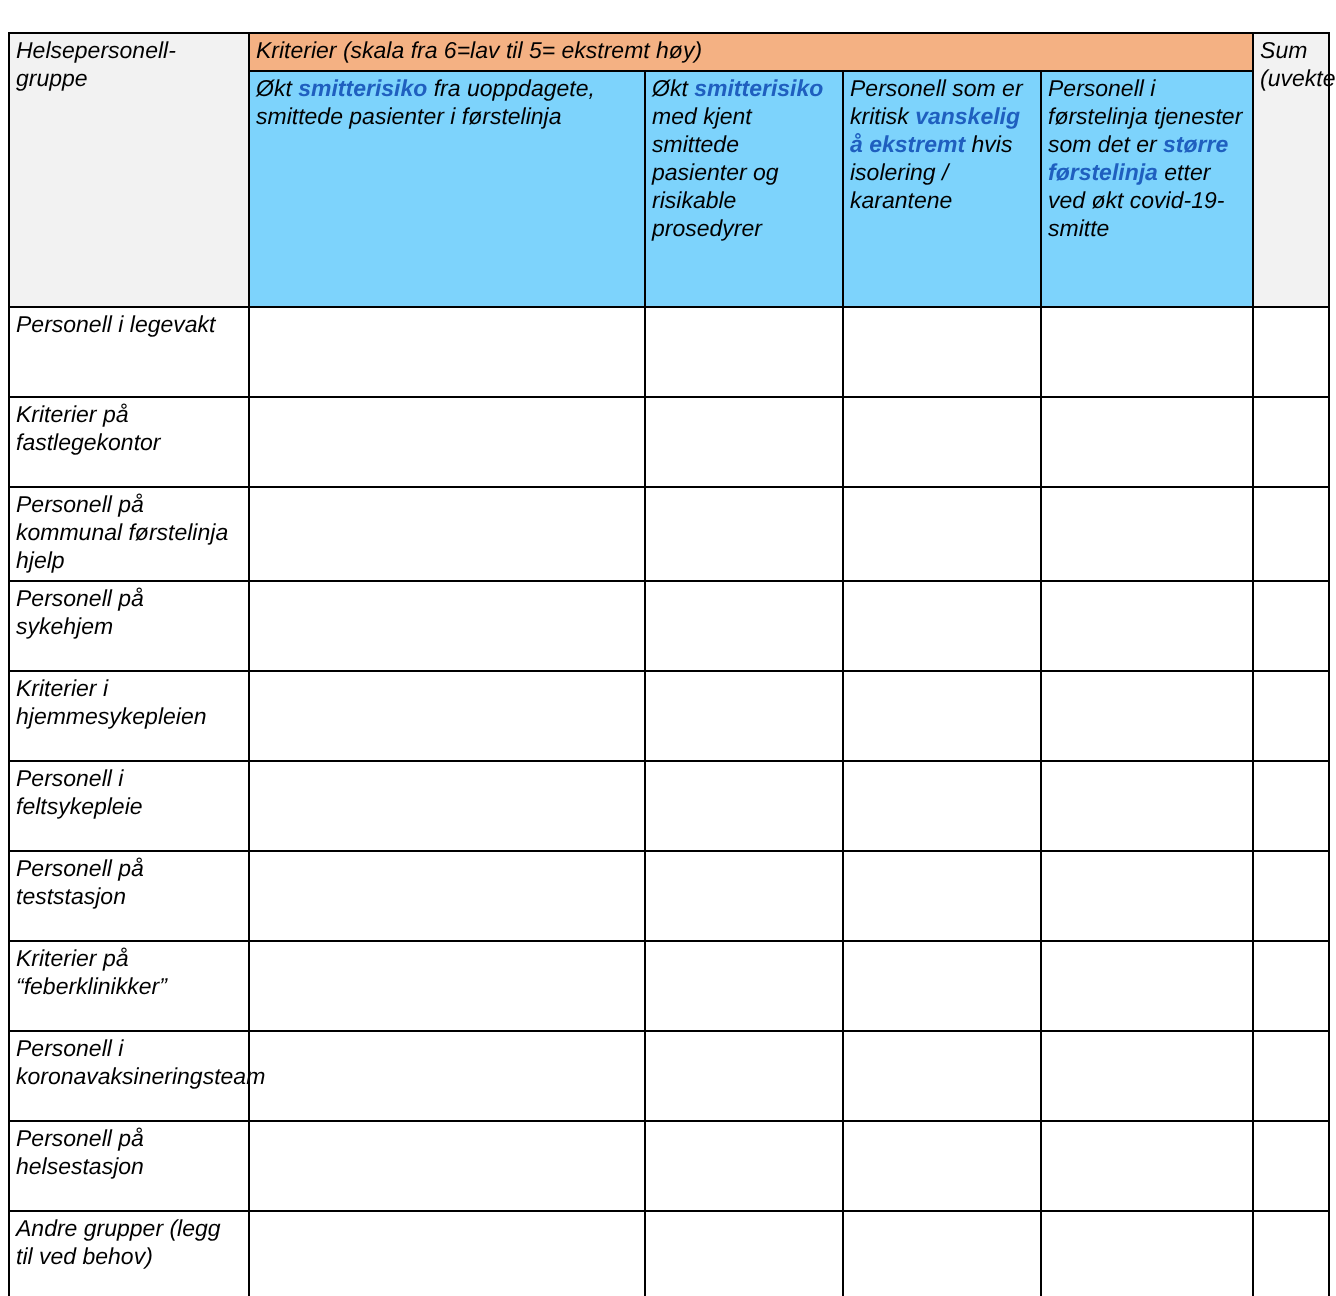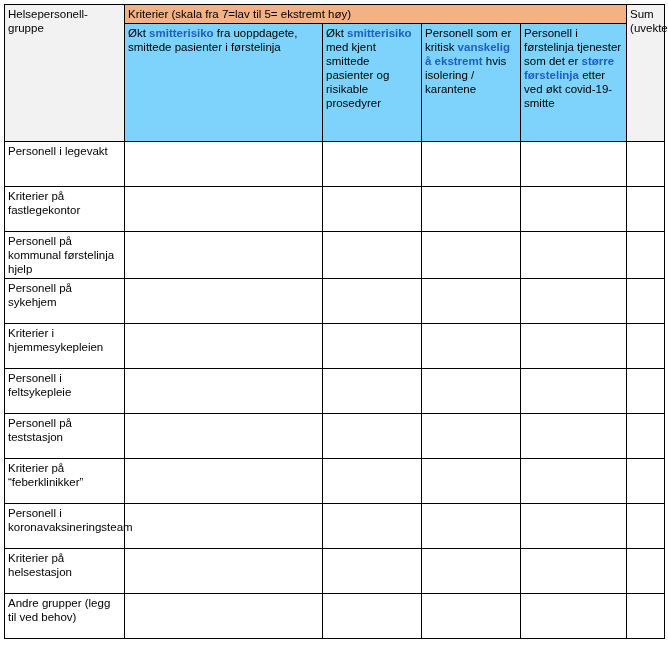--- a/index.html
+++ b/index.html
@@ -12,21 +12,22 @@
     height: 648px;
     font-family: "Liberation Sans", sans-serif;
     color: #000000;
     overflow: hidden;
   }
   .page {
     position: relative;
     width: 668px;
     height: 557px;
     box-sizing: border-box;
-    padding: 4px 4px 0 4px;
+    padding: 16px 4px 0 4px;
+    font-style: italic;
   }
   table.prio {
     border-collapse: collapse;
     table-layout: fixed;
     width: 660px;
     font-size: 11.5px;
     line-height: 1.22;
   }
   table.prio td, table.prio th {
     border: 1px solid #000000;
@@ -93,21 +94,21 @@
       <col class="c0">
         <col class="c1">
         <col class="c2">
         <col class="c3">
         <col class="c4">
         <col class="c5">
     </colgroup>
     <thead>
       <tr>
         <td class="hdr-group" rowspan="2">Helsepersonell-gruppe</td>
-        <td class="hdr-crit" colspan="4">Kriterier (skala fra 7=lav til 5= ekstremt høy)</td>
+        <td class="hdr-crit" colspan="4">Kriterier (skala fra 6=lav til 5= ekstremt høy)</td>
         <td class="hdr-sum" rowspan="2">Sum (uvektet)</td>
       </tr>
       <tr>
         <td class="subhdr"><span>Økt </span><span class="blue">smitterisiko</span><span> fra uoppdagete, smittede pasienter i førstelinja</span></td>
         <td class="subhdr"><span>Økt </span><span class="blue">smitterisiko</span><span> med kjent smittede pasienter og risikable prosedyrer</span></td>
         <td class="subhdr"><span>Personell som er kritisk </span><span class="blue">vanskelig å ekstremt</span><span> hvis isolering / karantene</span></td>
         <td class="subhdr"><span>Personell i førstelinja tjenester som det er </span><span class="blue">større førstelinja</span><span> etter ved økt covid-19-smitte</span></td>
       </tr>
     </thead>
     <tbody>
@@ -177,21 +178,21 @@
         </tr>
         <tr>
           <td class="rowlabel">Personell i koronavaksineringsteam</td>
           <td class="cell"></td>
           <td class="cell"></td>
           <td class="cell"></td>
           <td class="cell"></td>
           <td class="cell"></td>
         </tr>
         <tr>
-          <td class="rowlabel">Kriterier på helsestasjon</td>
+          <td class="rowlabel">Personell på helsestasjon</td>
           <td class="cell"></td>
           <td class="cell"></td>
           <td class="cell"></td>
           <td class="cell"></td>
           <td class="cell"></td>
         </tr>
         <tr>
           <td class="rowlabel">Andre grupper (legg til ved behov)</td>
           <td class="cell"></td>
           <td class="cell"></td>

